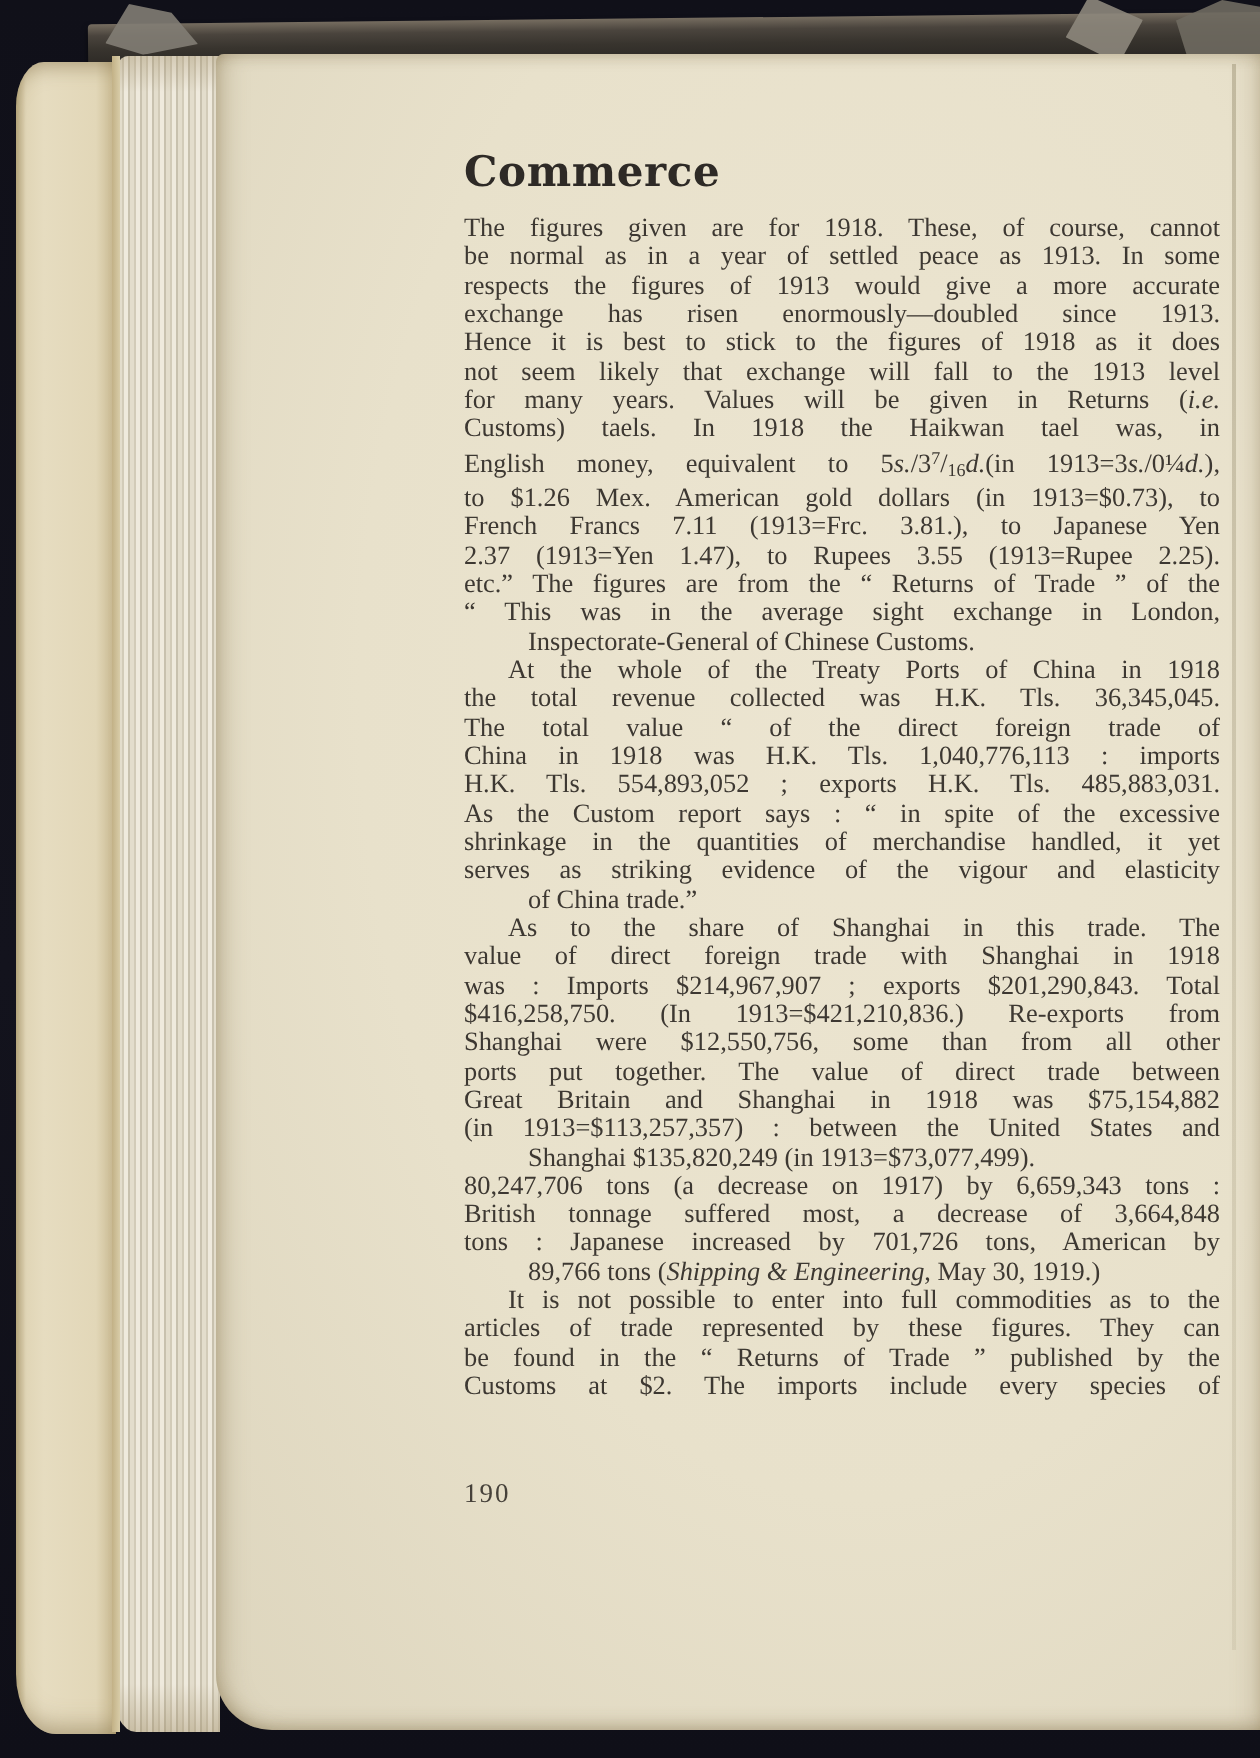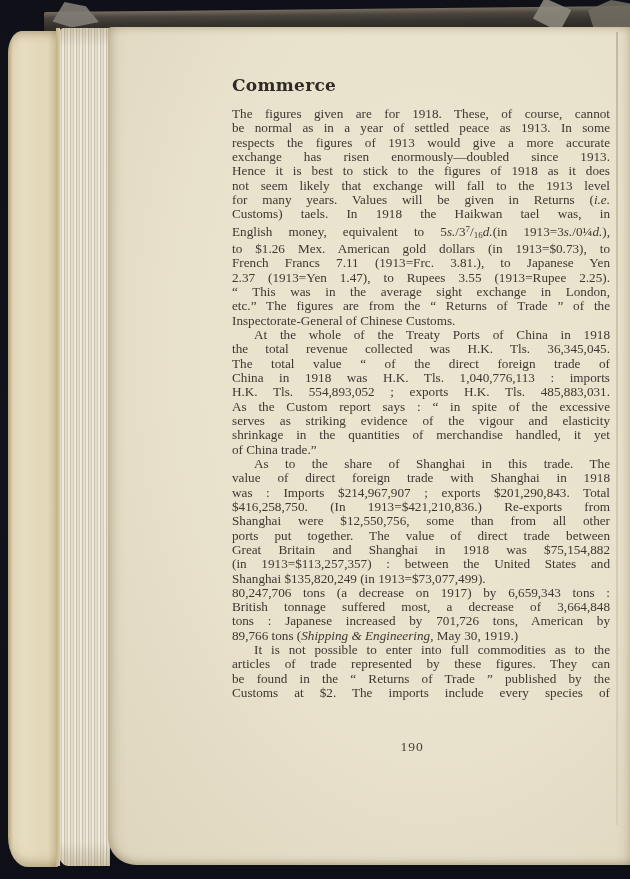--- a/index.html
+++ b/index.html
@@ -38,31 +38,31 @@
     border-radius:4px 0 0 28px;
     box-shadow:inset 10px 0 14px -9px rgba(120,100,60,.50),
                inset -10px 0 14px -10px rgba(120,100,60,.38),
                inset 0 -8px 10px -7px rgba(120,100,60,.45),
                inset 0 6px 8px -6px rgba(120,100,60,.35);}
   .page::after{content:"";position:absolute;right:12px;top:5px;bottom:40px;width:2px;
     background:linear-gradient(180deg,rgba(150,140,110,.45),rgba(150,140,110,.15));}
 
   
   .text-block{position:absolute;left:232px;top:76px;width:378px;color:#3d3832;}
-  .heading{font-family:"DejaVu Serif",serif;font-weight:bold;font-size:17px;line-height:19px;
+  .heading{font-family:"DejaVu Serif",serif;font-weight:bold;font-size:21px;line-height:19px;
     color:#2e2a26;letter-spacing:.3px;margin:0 0 12px 0;}
   .para{margin:0;}
   .line{font-size:13.2px;line-height:14.33px;text-align:justify;text-align-last:justify;
     overflow:hidden;white-space:normal;}
-  .line.last{text-align-last:left;}
+  .line.last{text-align-last:left;margin-left:32px;}
   .line.indent{text-indent:22px;}
   .s-i{font-style:italic;}
   .s-sup{font-size:9px;vertical-align:4px;}
   .s-sub{font-size:9px;vertical-align:-2px;}
-  .page-num{position:absolute;left:232px;top:739px;width:360px;text-align:center;
+  .page-num{position:absolute;left:232px;top:739px;width:360px;
     font-size:13.5px;color:#46413a;letter-spacing:1px;}
 </style>
 </head>
 <body>
 
 <div id="scene">
   <div class="cover-strip"></div>
   <div class="tear tear-left"></div>
   <div class="tear tear-right-1"></div>
   <div class="tear tear-right-2"></div>
@@ -81,33 +81,33 @@
           <div class="line"><span>respects the figures of 1913 would give a more accurate</span></div>
           <div class="line"><span>exchange has risen enormously—doubled since 1913.</span></div>
           <div class="line"><span>Hence it is best to stick to the figures of 1918 as it does</span></div>
           <div class="line"><span>not seem likely that exchange will fall to the 1913 level</span></div>
           <div class="line"><span>for many years.  Values will be given in Returns (</span><span class="s-i">i.e.</span></div>
           <div class="line"><span>Customs) taels.  In 1918 the Haikwan tael was, in</span></div>
           <div class="line"><span>English money, equivalent to 5</span><span class="s-i">s.</span><span>/3</span><span class="s-sup">7</span><span>/</span><span class="s-sub">16</span><span class="s-i">d.</span><span>(in 1913=3</span><span class="s-i">s.</span><span>/0¼</span><span class="s-i">d.</span><span>),</span></div>
           <div class="line"><span>to $1.26 Mex.  American gold dollars (in 1913=$0.73), to</span></div>
           <div class="line"><span>French Francs 7.11 (1913=Frc. 3.81.), to Japanese Yen</span></div>
           <div class="line"><span>2.37 (1913=Yen 1.47), to Rupees 3.55 (1913=Rupee 2.25).</span></div>
+          <div class="line"><span>etc.”  The figures are from the “ Returns of Trade ” of the</span></div>
           <div class="line"><span>“ This was in the average sight exchange in London,</span></div>
-          <div class="line"><span>etc.”  The figures are from the “ Returns of Trade ” of the</span></div>
           <div class="line last"><span>Inspectorate-General of Chinese Customs.</span></div>
         </div>
         <div class="para">
           <div class="line indent"><span>At the whole of the Treaty Ports of China in 1918</span></div>
           <div class="line"><span>the total revenue collected was H.K. Tls. 36,345,045.</span></div>
           <div class="line"><span>The total value “ of the direct foreign trade of</span></div>
           <div class="line"><span>China in 1918 was H.K. Tls. 1,040,776,113 : imports</span></div>
           <div class="line"><span>H.K. Tls. 554,893,052 ; exports H.K. Tls. 485,883,031.</span></div>
           <div class="line"><span>As the Custom report says : “ in spite of the excessive</span></div>
+          <div class="line"><span>shrinkage in the quantities of merchandise handled, it yet</span></div>
           <div class="line"><span>serves as striking evidence of the vigour and elasticity</span></div>
-          <div class="line"><span>shrinkage in the quantities of merchandise handled, it yet</span></div>
           <div class="line last"><span>of China trade.”</span></div>
         </div>
         <div class="para">
           <div class="line indent"><span>As to the share of Shanghai in this trade.  The</span></div>
           <div class="line"><span>value of direct foreign trade with Shanghai in 1918</span></div>
           <div class="line"><span>was : Imports $214,967,907 ; exports $201,290,843.  Total</span></div>
           <div class="line"><span>$416,258,750.  (In 1913=$421,210,836.)  Re-exports from</span></div>
           <div class="line"><span>Shanghai were $12,550,756, some than from all other</span></div>
           <div class="line"><span>ports put together.  The value of direct trade between</span></div>
           <div class="line"><span>Great Britain and Shanghai in 1918 was $75,154,882</span></div>

